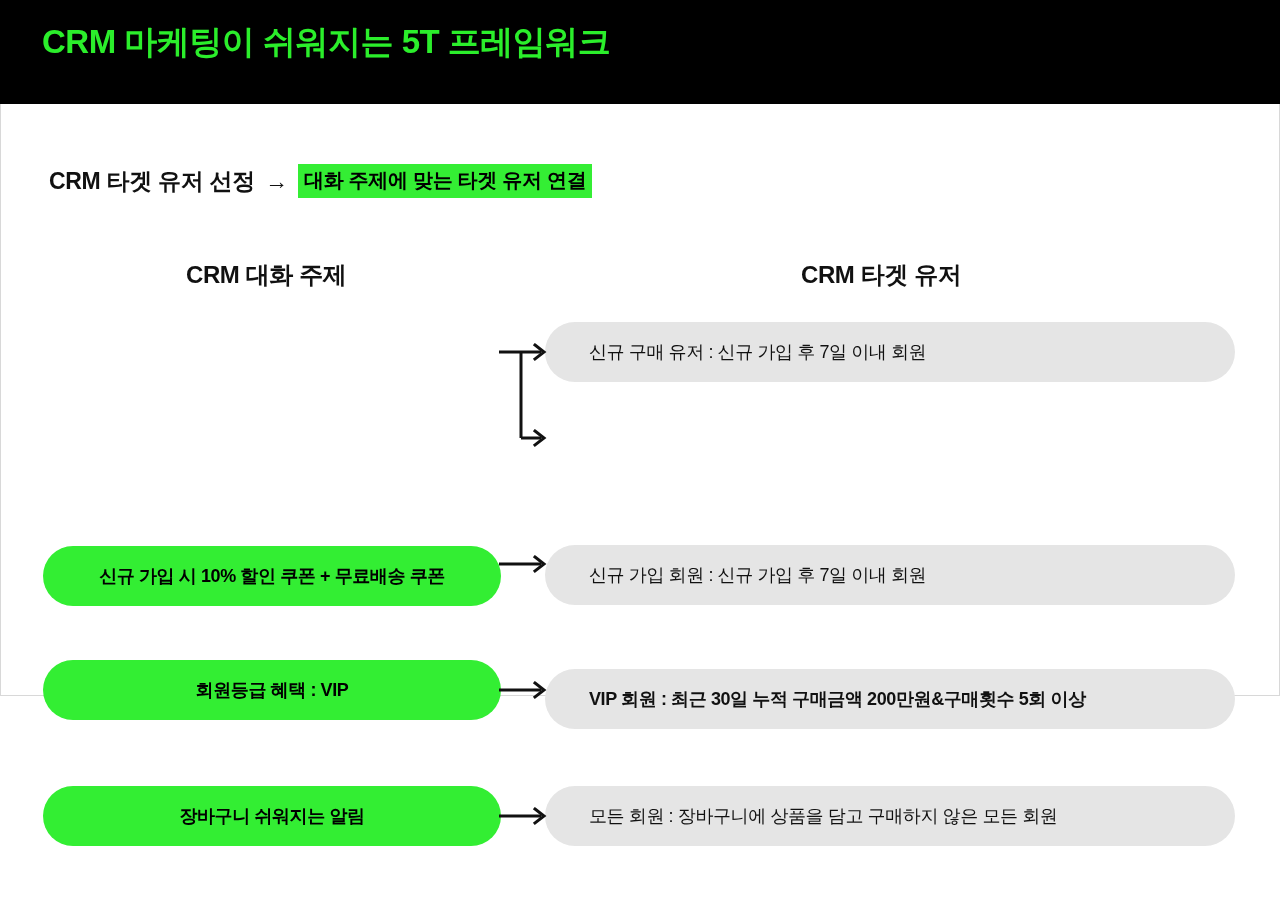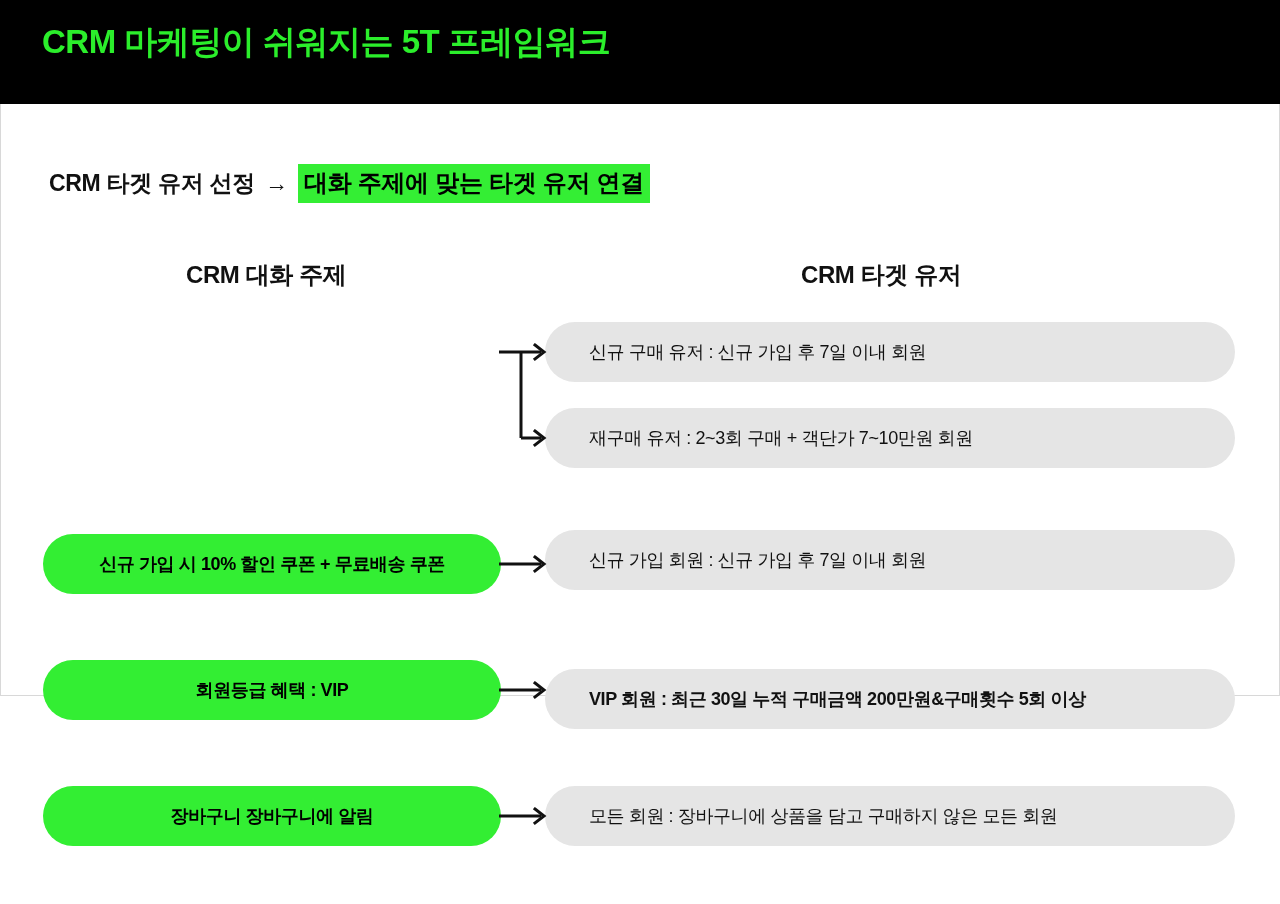--- a/index.html
+++ b/index.html
@@ -72,21 +72,21 @@
     color: #111111;
     letter-spacing: -0.3px;
   }
   .subtitle-arrow {
     font-size: 23px;
     font-weight: 700;
     color: #111111;
     margin: 0 10px 0 10px;
   }
   .subtitle-hl {
-    font-size: 24px;
+    font-size: 20px;
     font-weight: 700;
     color: #000000;
     background: #34EE34;
     padding: 3px 6px 4px 6px;
     letter-spacing: -0.3px;
   }
 
   
   .col-head {
     position: absolute;
@@ -168,58 +168,57 @@
     </div>
 
     <div class="col-head left">CRM 대화 주제</div>
     <div class="col-head right">CRM 타겟 유저</div>
 
     <div class="flow">
 
 
       <div class="pill target" style="top:218px;">신규 구매 유저 : 신규 가입 후 7일 이내 회원</div>
 
-      <div class="pill target" style="top:304px;">재구매 유저 : 2~3회 구매 + 객단가 7~10만원 회원</div>
 
       <div class="connector" style="top:218px;">
         <svg width="52" height="150" viewBox="0 0 52 150">
 
           <path d="M0,30 L42,30" stroke="#111111" stroke-width="3" fill="none"></path>
           <path d="M36,23 L45,30 L36,37" stroke="#111111" stroke-width="3" fill="none" stroke-linecap="square"></path>
 
           <path d="M22,30 L22,116" stroke="#111111" stroke-width="3" fill="none"></path>
 
           <path d="M22,116 L42,116" stroke="#111111" stroke-width="3" fill="none"></path>
           <path d="M36,109 L45,116 L36,123" stroke="#111111" stroke-width="3" fill="none" stroke-linecap="square"></path>
         </svg>
       </div>
 
-      <div class="pill topic" style="top:430px;">신규 가입 시 10% 할인 쿠폰 + 무료배송 쿠폰</div>
-
-      <div class="pill target" style="top:426px;">신규 가입 회원 : 신규 가입 후 7일 이내 회원</div>
+      <div class="pill topic" style="top:442px;">신규 가입 시 10% 할인 쿠폰 + 무료배송 쿠폰</div>
+
+      <div class="pill target" style="top:441px;">신규 가입 회원 : 신규 가입 후 7일 이내 회원</div>
 
       <div class="connector" style="top:430px;">
         <svg width="52" height="60" viewBox="0 0 52 60">
           <path d="M0,30 L42,30" stroke="#111111" stroke-width="3" fill="none"></path>
           <path d="M36,23 L45,30 L36,37" stroke="#111111" stroke-width="3" fill="none" stroke-linecap="square"></path>
         </svg>
       </div>
 
       <div class="pill topic" style="top:556px;">회원등급 혜택 : VIP</div>
 
       <div class="pill target" style="top:565px;font-weight:bold;">VIP 회원 : 최근 30일 누적 구매금액 200만원&amp;구매횟수 5회 이상</div>
 
       <div class="connector" style="top:556px;">
         <svg width="52" height="60" viewBox="0 0 52 60">
           <path d="M0,30 L42,30" stroke="#111111" stroke-width="3" fill="none"></path>
           <path d="M36,23 L45,30 L36,37" stroke="#111111" stroke-width="3" fill="none" stroke-linecap="square"></path>
         </svg>
       </div>
 
-      <div class="pill topic" style="top:682px;">장바구니 장바구니에 알림</div>
+      <div class="pill topic" style="top:682px;">장바구니 쉬워지는 알림</div>
 
       <div class="pill target" style="top:682px;">모든 회원 : 장바구니에 상품을 담고 구매하지 않은 모든 회원</div>
 
       <div class="connector" style="top:682px;">
         <svg width="52" height="60" viewBox="0 0 52 60">
           <path d="M0,30 L42,30" stroke="#111111" stroke-width="3" fill="none"></path>
           <path d="M36,23 L45,30 L36,37" stroke="#111111" stroke-width="3" fill="none" stroke-linecap="square"></path>
         </svg>
       </div>
 

